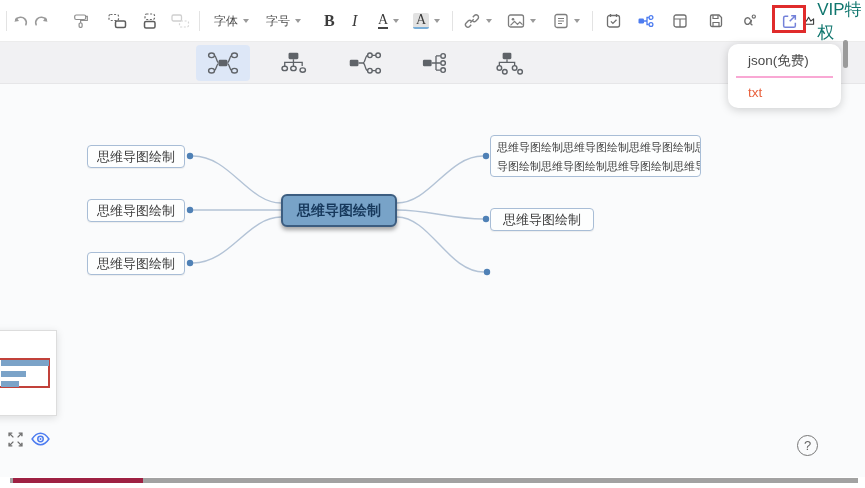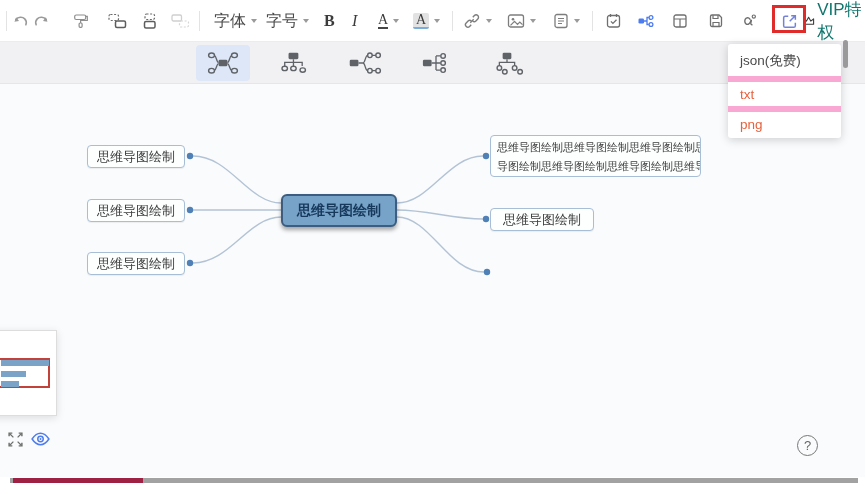--- a/index.html
+++ b/index.html
@@ -5,21 +5,21 @@
   * { margin:0; padding:0; box-sizing:border-box; }
   html,body { width:865px; height:488px; }
   body { font-family:"Liberation Sans", sans-serif; background:#fff; overflow:hidden; }
   .screen { position:relative; width:865px; height:488px; background:#fff; overflow:hidden; }
 
   
   .toolbar { position:absolute; left:0; top:0; width:865px; height:42px; background:#fff; border-bottom:1px solid #ececec; z-index:20; }
   .tb { position:absolute; top:0; height:42px; display:flex; align-items:center; cursor:pointer; }
   .sep { position:absolute; top:11px; width:1px; height:20px; background:#e3e3e3; }
   .tb svg { display:block; }
-  .tb-label { font-size:16px; color:#4a4a4a; }
+  .tb-label { font-size:12px; color:#4a4a4a; }
   .caret { width:0; height:0; border-left:3.5px solid transparent; border-right:3.5px solid transparent; border-top:4px solid #9a9a9a; margin-left:5px; }
   .letter-serif { font-family:"Liberation Serif", serif; font-size:16px; color:#3c3c3c; }
   .u-dark { border-bottom:2px solid #454545; line-height:1.05; }
   .a-bg { background:#e2e2e2; border-radius:2px; padding:0 3px; border-bottom:2px solid #79aed8; line-height:1.05; }
   .hl-box { position:absolute; left:772px; top:5px; width:34px; height:28px; border:3px solid #e02b2b; z-index:30; pointer-events:none; }
   .vip { display:flex; align-items:center; gap:2px; }
   .vip-label { font-size:17px; color:#0f766e; }
 
   
   .structure-bar { position:absolute; left:0; top:42px; width:865px; height:42px; background:#f1f1f3; border-bottom:1px solid #e6e6e8; z-index:10; }
@@ -28,24 +28,24 @@
 
   
   .canvas { position:absolute; left:0; top:84px; width:865px; height:393px; background:#fafbfc; overflow:hidden; }
   .links { position:absolute; left:0; top:0; }
   .node { position:absolute; display:flex; align-items:center; justify-content:center; background:#fdfefe; border:1px solid #a8bdd6; border-radius:4px; font-size:13px; color:#3c3c3c; box-shadow:0 1px 1px rgba(0,0,0,0.06); cursor:pointer; }
   .root-node { position:absolute; left:281px; top:110px; width:116px; height:33px; display:flex; align-items:center; justify-content:center; background:#78a3c8; border:2px solid #3c5d80; border-radius:6px; font-size:14px; font-weight:bold; color:#17395c; box-shadow:0 3px 4px rgba(0,0,0,0.35); cursor:pointer; }
   .wide-node { position:absolute; left:490px; top:51px; width:211px; height:42px; padding:2px 6px; background:#fdfefe; border:1px solid #a8bdd6; border-radius:4px; overflow:hidden; cursor:pointer; }
   .wide-node div { font-size:11px; line-height:18.5px; color:#3c3c3c; white-space:nowrap; }
 
   
-  .export-menu { position:absolute; left:728px; top:44px; width:113px; background:#fff; border-radius:3px; box-shadow:0 2px 10px rgba(0,0,0,0.18); padding:2px 0; z-index:40; }
+  .export-menu { position:absolute; left:728px; top:44px; width:113px; background:#fff; border-radius:10px; box-shadow:0 2px 10px rgba(0,0,0,0.18); padding:2px 8px; z-index:40; }
   .menu-item { height:30px; display:flex; align-items:center; padding:0 12px; font-size:13.5px; color:#e8613d; cursor:pointer; }
   .menu-item.free { color:#4a4a4a; }
-  .menu-item + .menu-item { border-top:6px solid #f9a8d4; }
+  .menu-item + .menu-item { border-top:2px solid #f9a8d4; }
   .v-thumb { position:absolute; left:843px; top:40px; width:5px; height:28px; background:#9a9a9a; border-radius:2.5px; z-index:45; cursor:pointer; }
 
   
   .minimap { position:absolute; left:-10px; top:246px; width:67px; height:86px; background:#fff; border:1px solid #ddd; box-shadow:0 2px 8px rgba(0,0,0,0.12); z-index:5; }
   .mini-viewport { position:absolute; left:2px; top:27px; width:57px; height:30px; border:2px solid #c2413a; cursor:move; }
   .mini-bar { position:absolute; background:#7ba3c8; }
 
   
   .corner-btn { position:absolute; cursor:pointer; }
   .help-btn { position:absolute; left:797px; top:351px; width:21px; height:21px; border:1.5px solid #777; border-radius:50%; display:flex; align-items:center; justify-content:center; font-size:13px; color:#666; cursor:pointer; }
@@ -321,20 +321,19 @@
     </div>
 
     <div class="help-btn">
         <span>?</span>
       </div>
   </div>
 
   <div class="export-menu">
     <div class="menu-item free">json(免费)</div>
     <div class="menu-item">txt</div>
-    <div class="menu-item">png</div>
   </div>
   <div class="v-thumb"></div>
 
   <div class="h-track"></div>
   <div class="h-red"></div>
 
 </div>
 
 </body></html>

